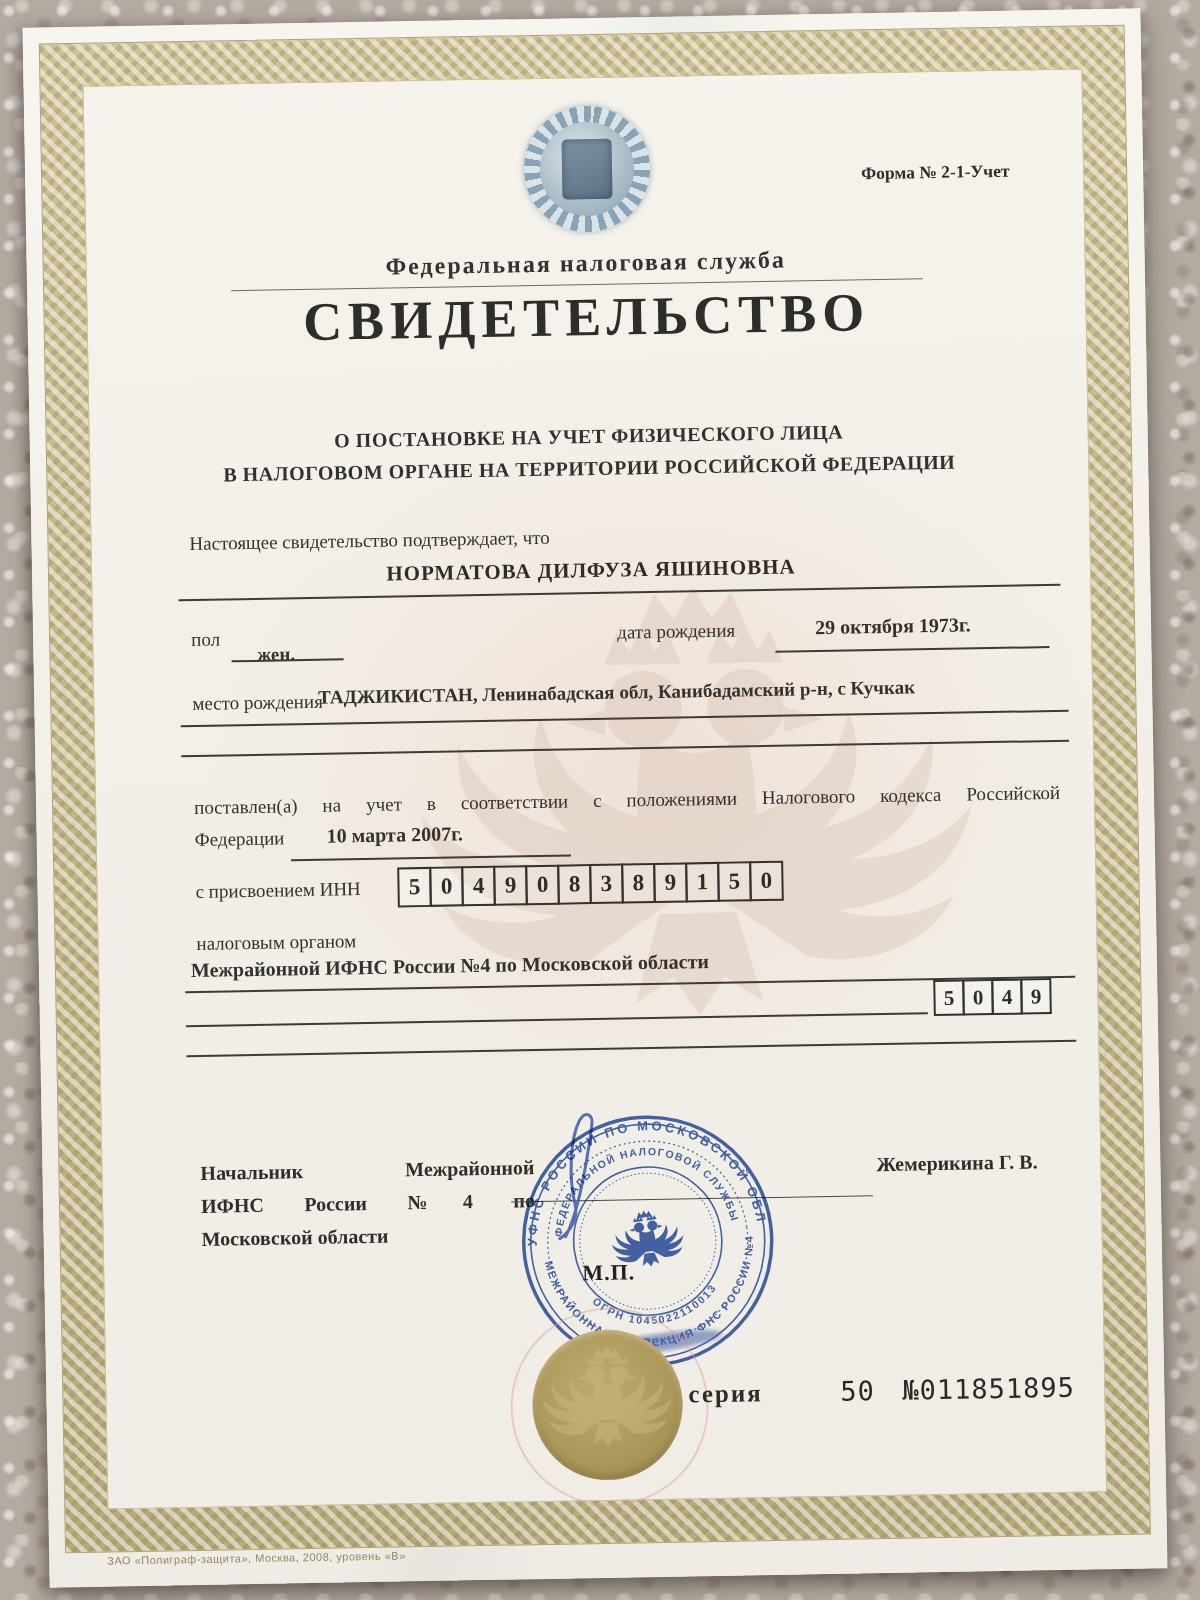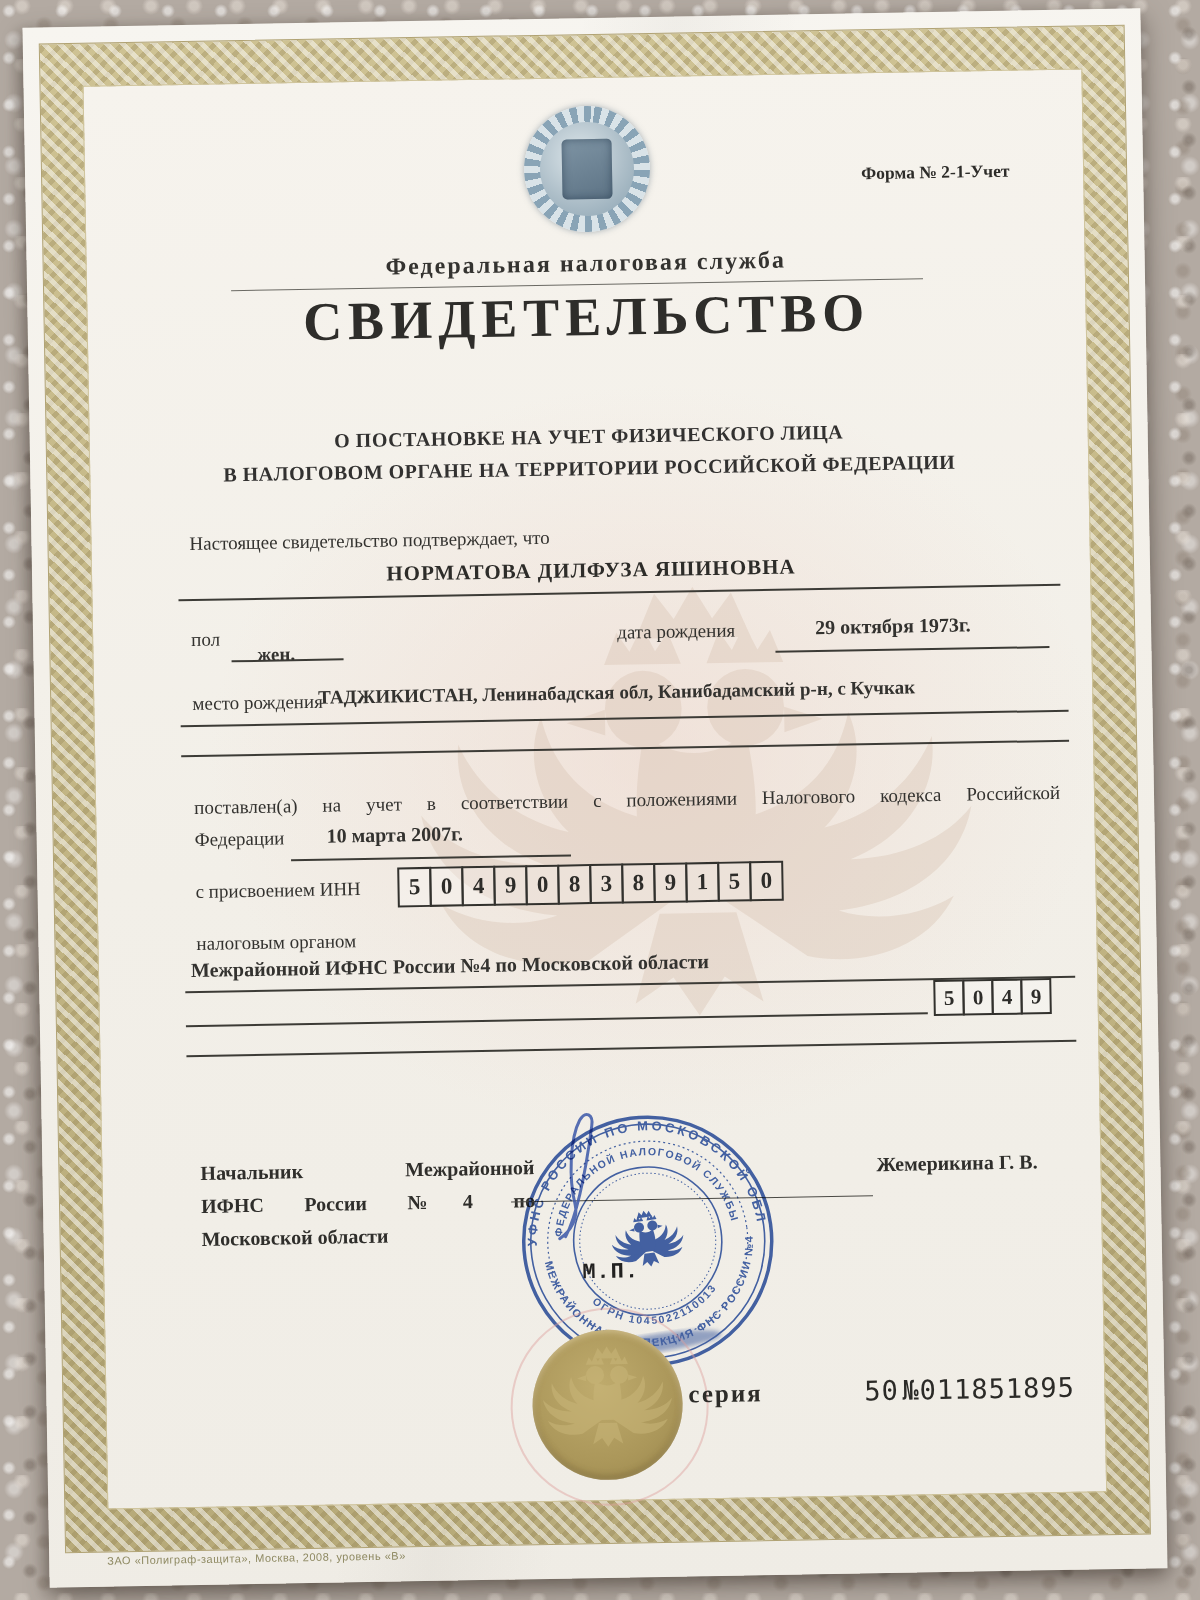--- a/index.html
+++ b/index.html
@@ -217,27 +217,27 @@
     <text font-family="Liberation Sans" font-size="10.5" font-weight="bold" letter-spacing="1.5" fill="#2d52a8">
       <textPath href="#arcInner" startOffset="6%">ФЕДЕРАЛЬНОЙ НАЛОГОВОЙ СЛУЖБЫ</textPath>
     </text>
     <text font-family="Liberation Sans" font-size="10.5" font-weight="bold" letter-spacing="2" fill="#2d52a8">
       <textPath href="#arcInnerBot" startOffset="22%">ОГРН 1045022110013</textPath>
     </text>
     <use href="#eagleSym" x="93" y="95" width="84" height="84" fill="#2d52a8"></use>
     <ellipse cx="133" cy="237" rx="62" ry="9" fill="#2d52a8" opacity=".55" filter="url(#smudge)"></ellipse>
   </svg>
 
-  <div class="abs mp b" style="left:538px;top:1242px;font-family:Liberation Mono, monospace;">М.П.</div>
+  <div class="abs mp b" style="left:538px;top:1242px;">М.П.</div>
 
   <div class="abs pink-ring" style="left:464px;top:1290px;width:194px;height:194px;"></div>
   <div class="abs gold-seal" style="left:486px;top:1312px;width:150px;height:150px;">
     <svg width="150" height="150" viewBox="0 0 100 100" style="opacity:.55">
       <use href="#eagleSym" fill="#c9b679"></use>
     </svg>
   </div>
 
   <div class="abs series-label b" style="left:642px;top:1364px;">серия</div>
-  <div class="abs series-num" style="left:818px;top:1362px;text-align:center;">50</div>
+  <div class="abs series-num" style="left:794px;top:1362px;text-align:center;">50</div>
   <div class="abs series-num" style="left:856px;top:1362px;">№011851895</div>
 
   <div class="abs footer" style="left:58px;top:1528px;">ЗАО «Полиграф-защита», Москва, 2008, уровень «В»</div>
 </div>
 
 </body></html>

